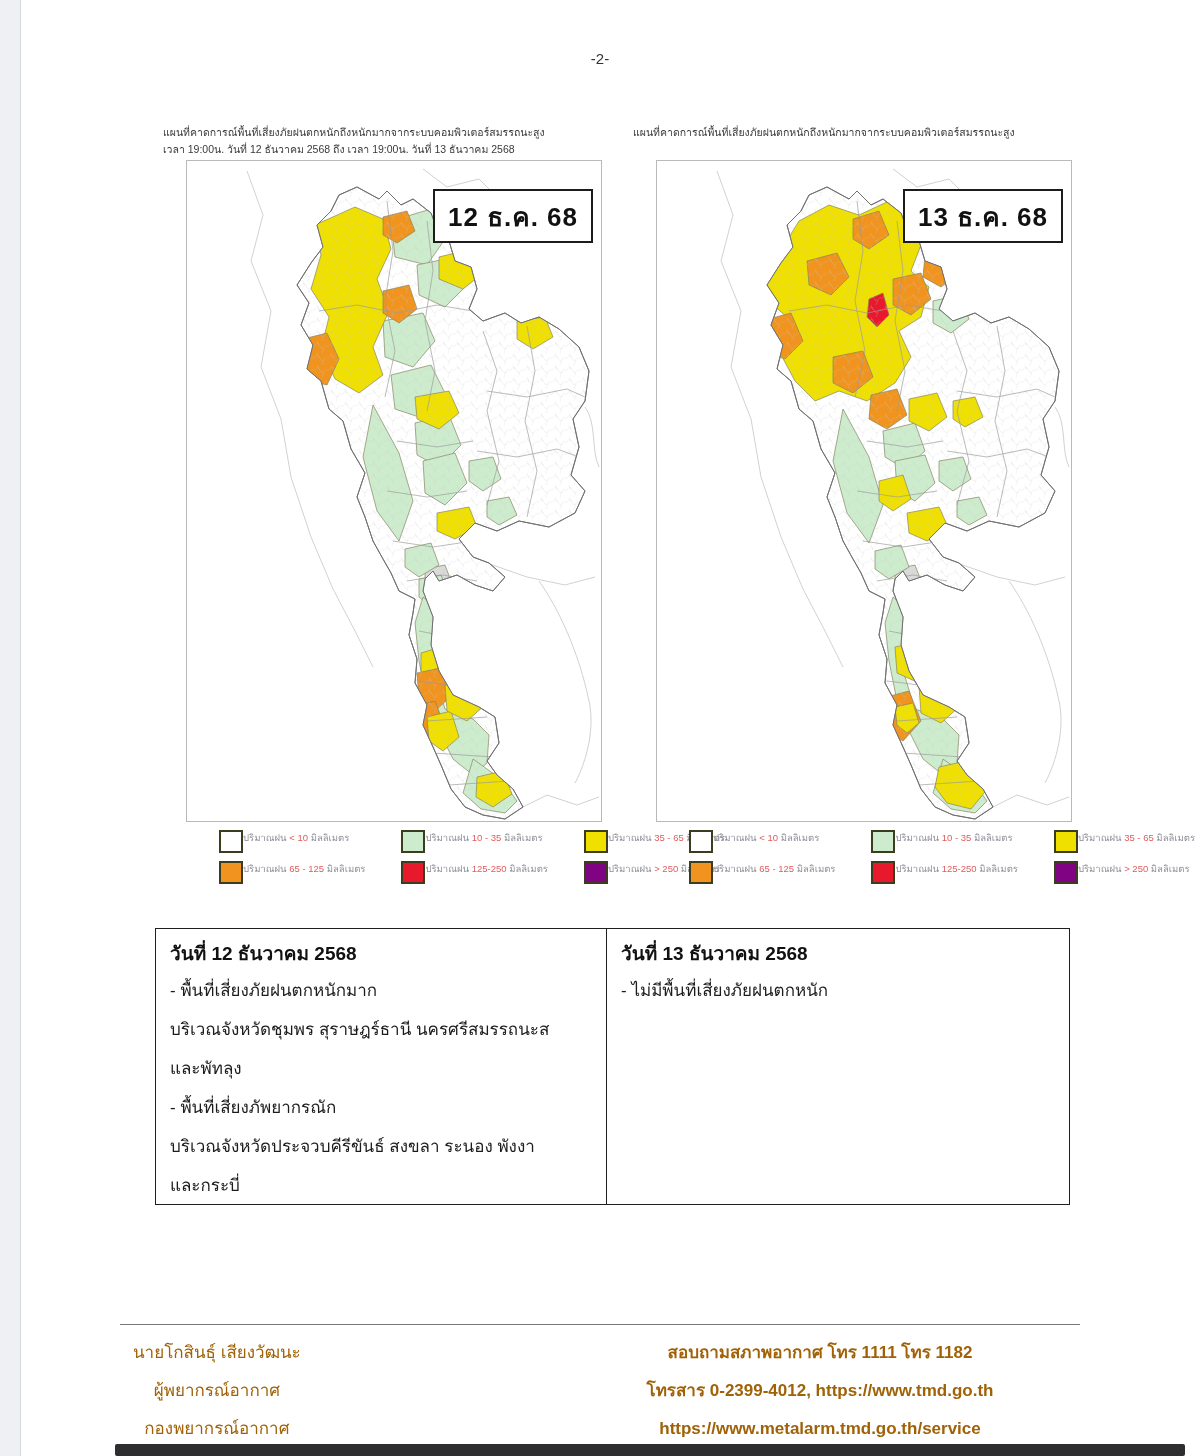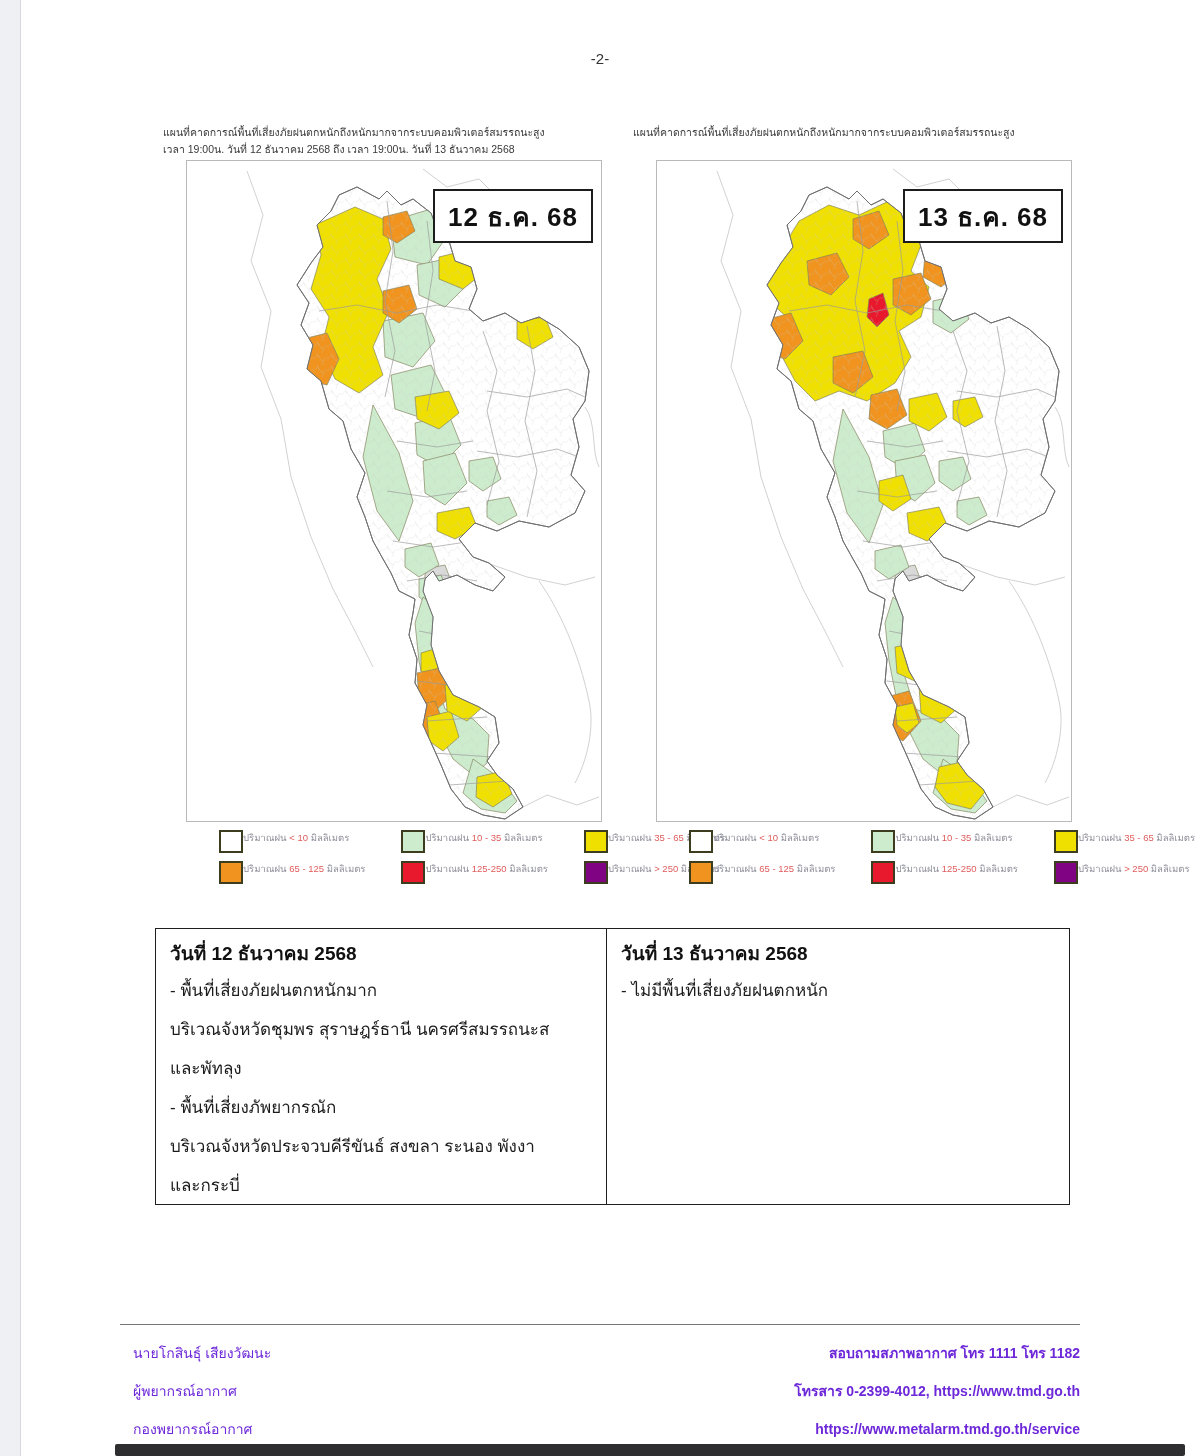--- a/index.html
+++ b/index.html
@@ -22,21 +22,21 @@
   .legend-range{color:#e05c5c;}
   .risk-table{position:absolute;left:155px;top:928px;width:915px;height:277px;border:1.5px solid #1f1f1f;display:flex;box-sizing:border-box;background:#fff;}
   .risk-col{box-sizing:border-box;padding:8px 14px;}
   .risk-col.c0{width:452px;border-right:1px solid #1f1f1f;}
   .risk-col.c1{width:463px;}
   .risk-header{font-size:19px;font-weight:bold;color:#111;line-height:34px;}
   .risk-line{font-size:17px;color:#1c1c1c;line-height:39px;}
   .footer-rule{position:absolute;left:120px;top:1324px;width:960px;border-top:1px solid #777;}
   .footer-left{position:absolute;left:133px;top:1334px;}
   .footer-right{position:absolute;left:560px;top:1334px;width:520px;text-align:right;font-weight:bold;}
-  .footer-line{font-size:14px;color:#6d28d9;line-height:38px;white-space:nowrap;}
+  .footer-line{font-size:17px;color:#a16207;line-height:38px;white-space:nowrap;text-align:center;}
   .bottom-bar{position:absolute;left:115px;top:1444px;width:1070px;height:12px;background:#2e2e30;border-radius:2px;}
 </style>
 </head>
 <body>
 
 <div class="canvas">
   <div class="edge-strip"></div>
   <div class="page-number">-2-</div>
 
   <div class="map-block left">

